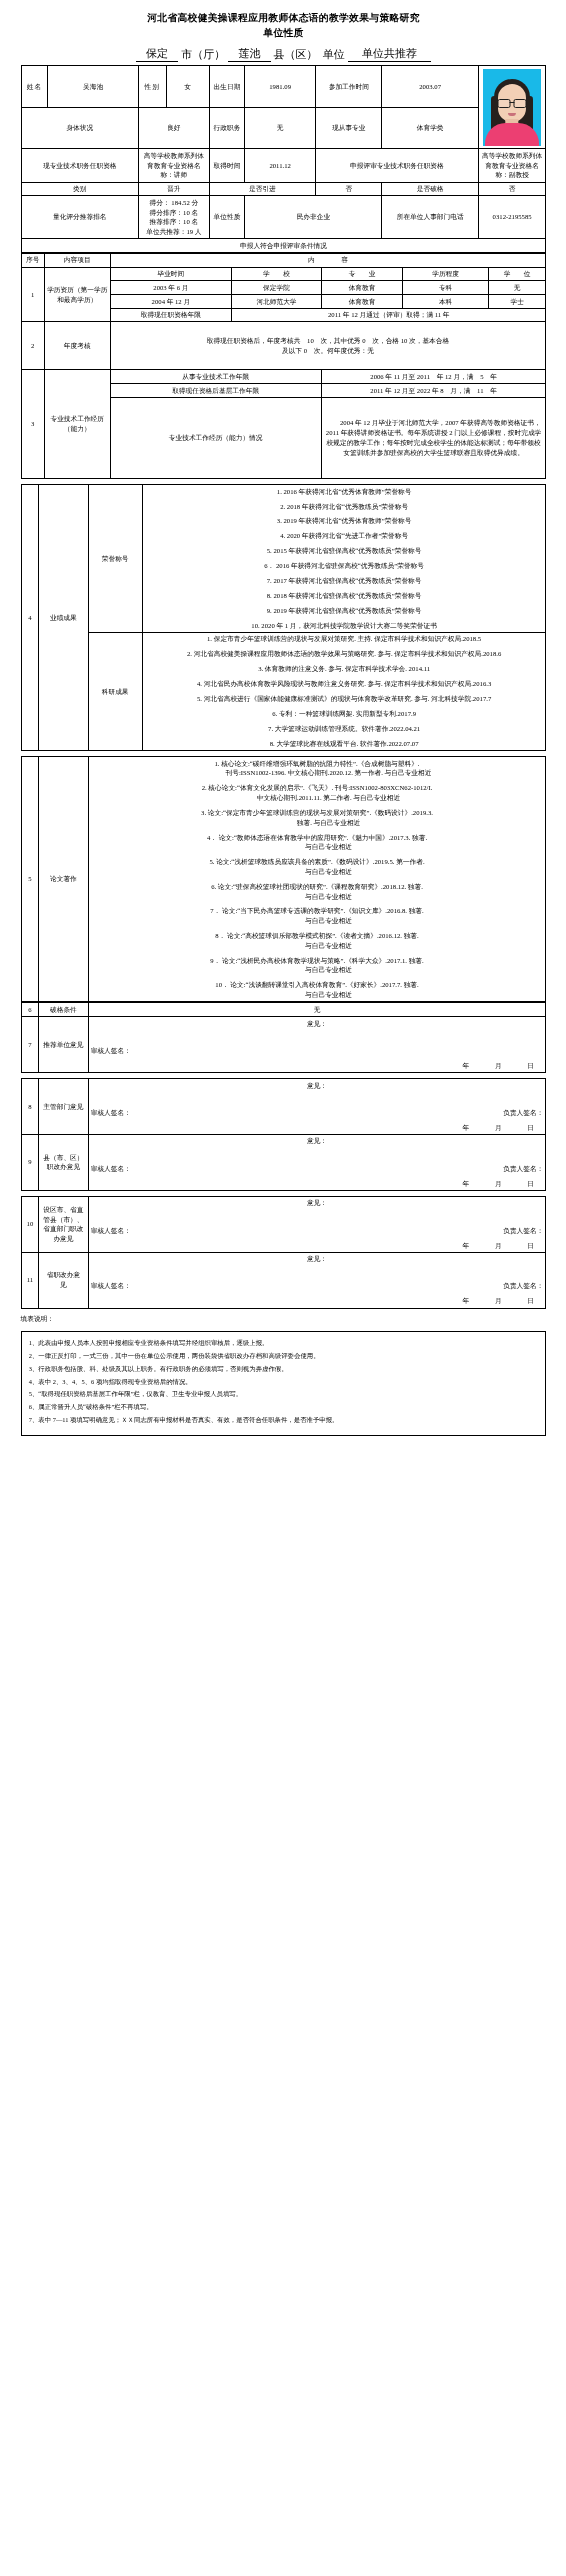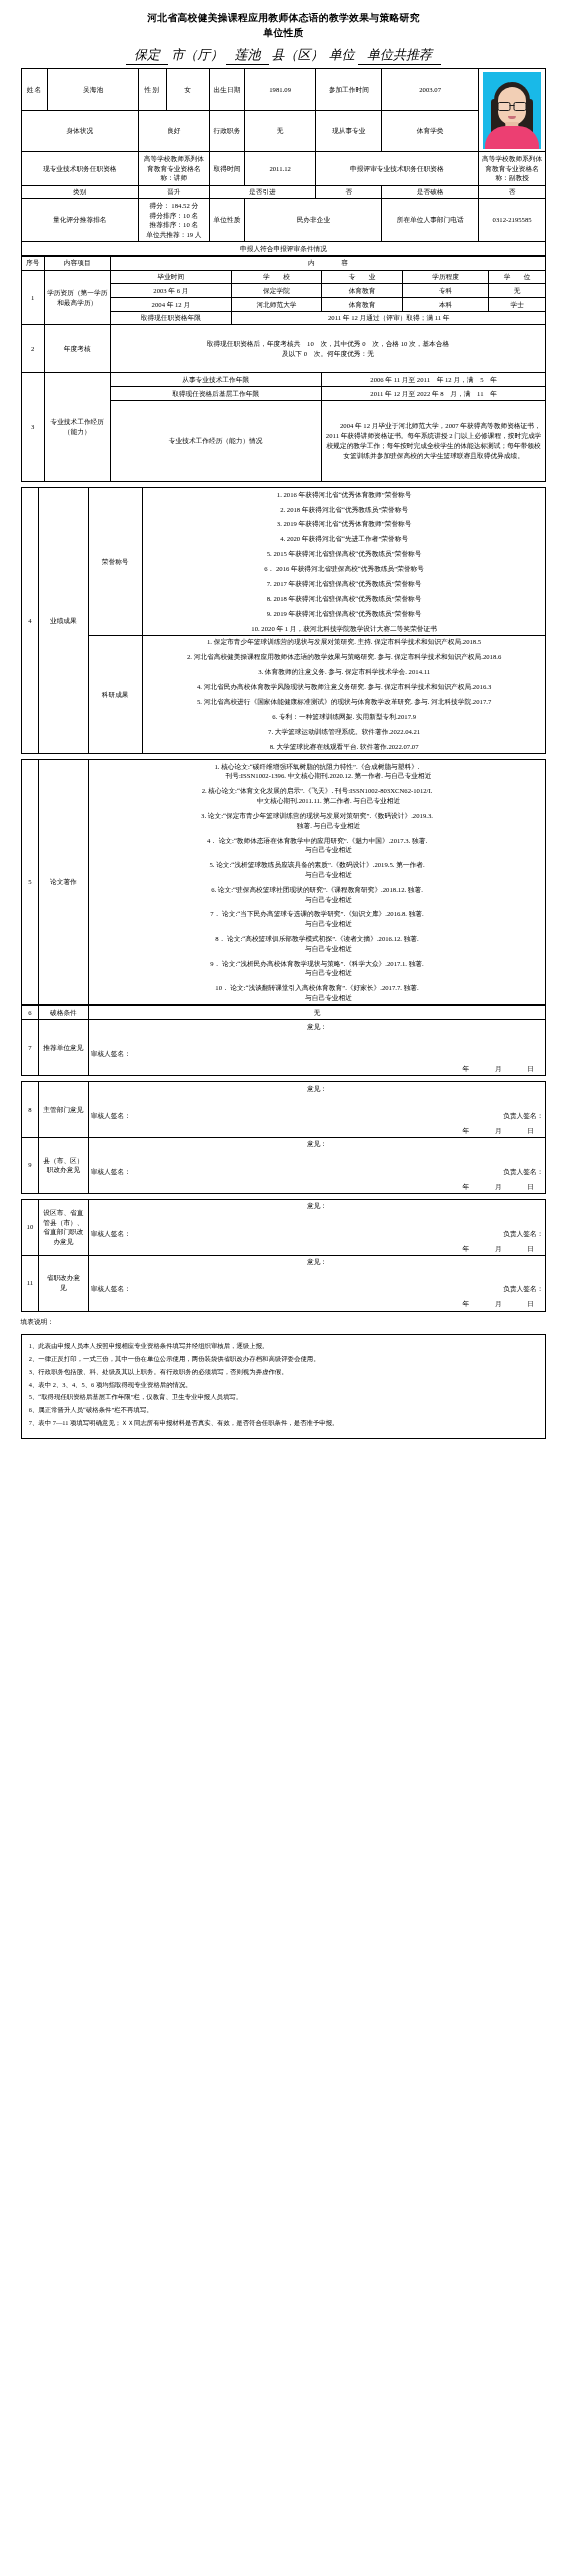--- a/index.html
+++ b/index.html
@@ -26,24 +26,24 @@
     letter-spacing: 0.3px;
     line-height: 1.55;
     margin: 3.1px 0 1px 0;
   }
   .doc-title .line2 { display: block; }
 
   
   .org-line {
     display: flex;
     justify-content: center;
-    font-size: 13px;
+    align-items: flex-end;
+    font-size: 11px;
     margin: 5.2px 0 3.1px 0;
     gap: 1px;
-    font-style: italic;
   }
   .org-line .fill {
     display: inline-block;
     border-bottom: 0.5px solid #000;
     text-align: center;
     padding: 0 3.1px 0.5px 3.1px;
     min-width: 36px;
   }
   .org-line .lbl { padding: 0 2.1px 0.5px 2.1px; }
   .org-line .fill-wide { min-width: 77px; }

